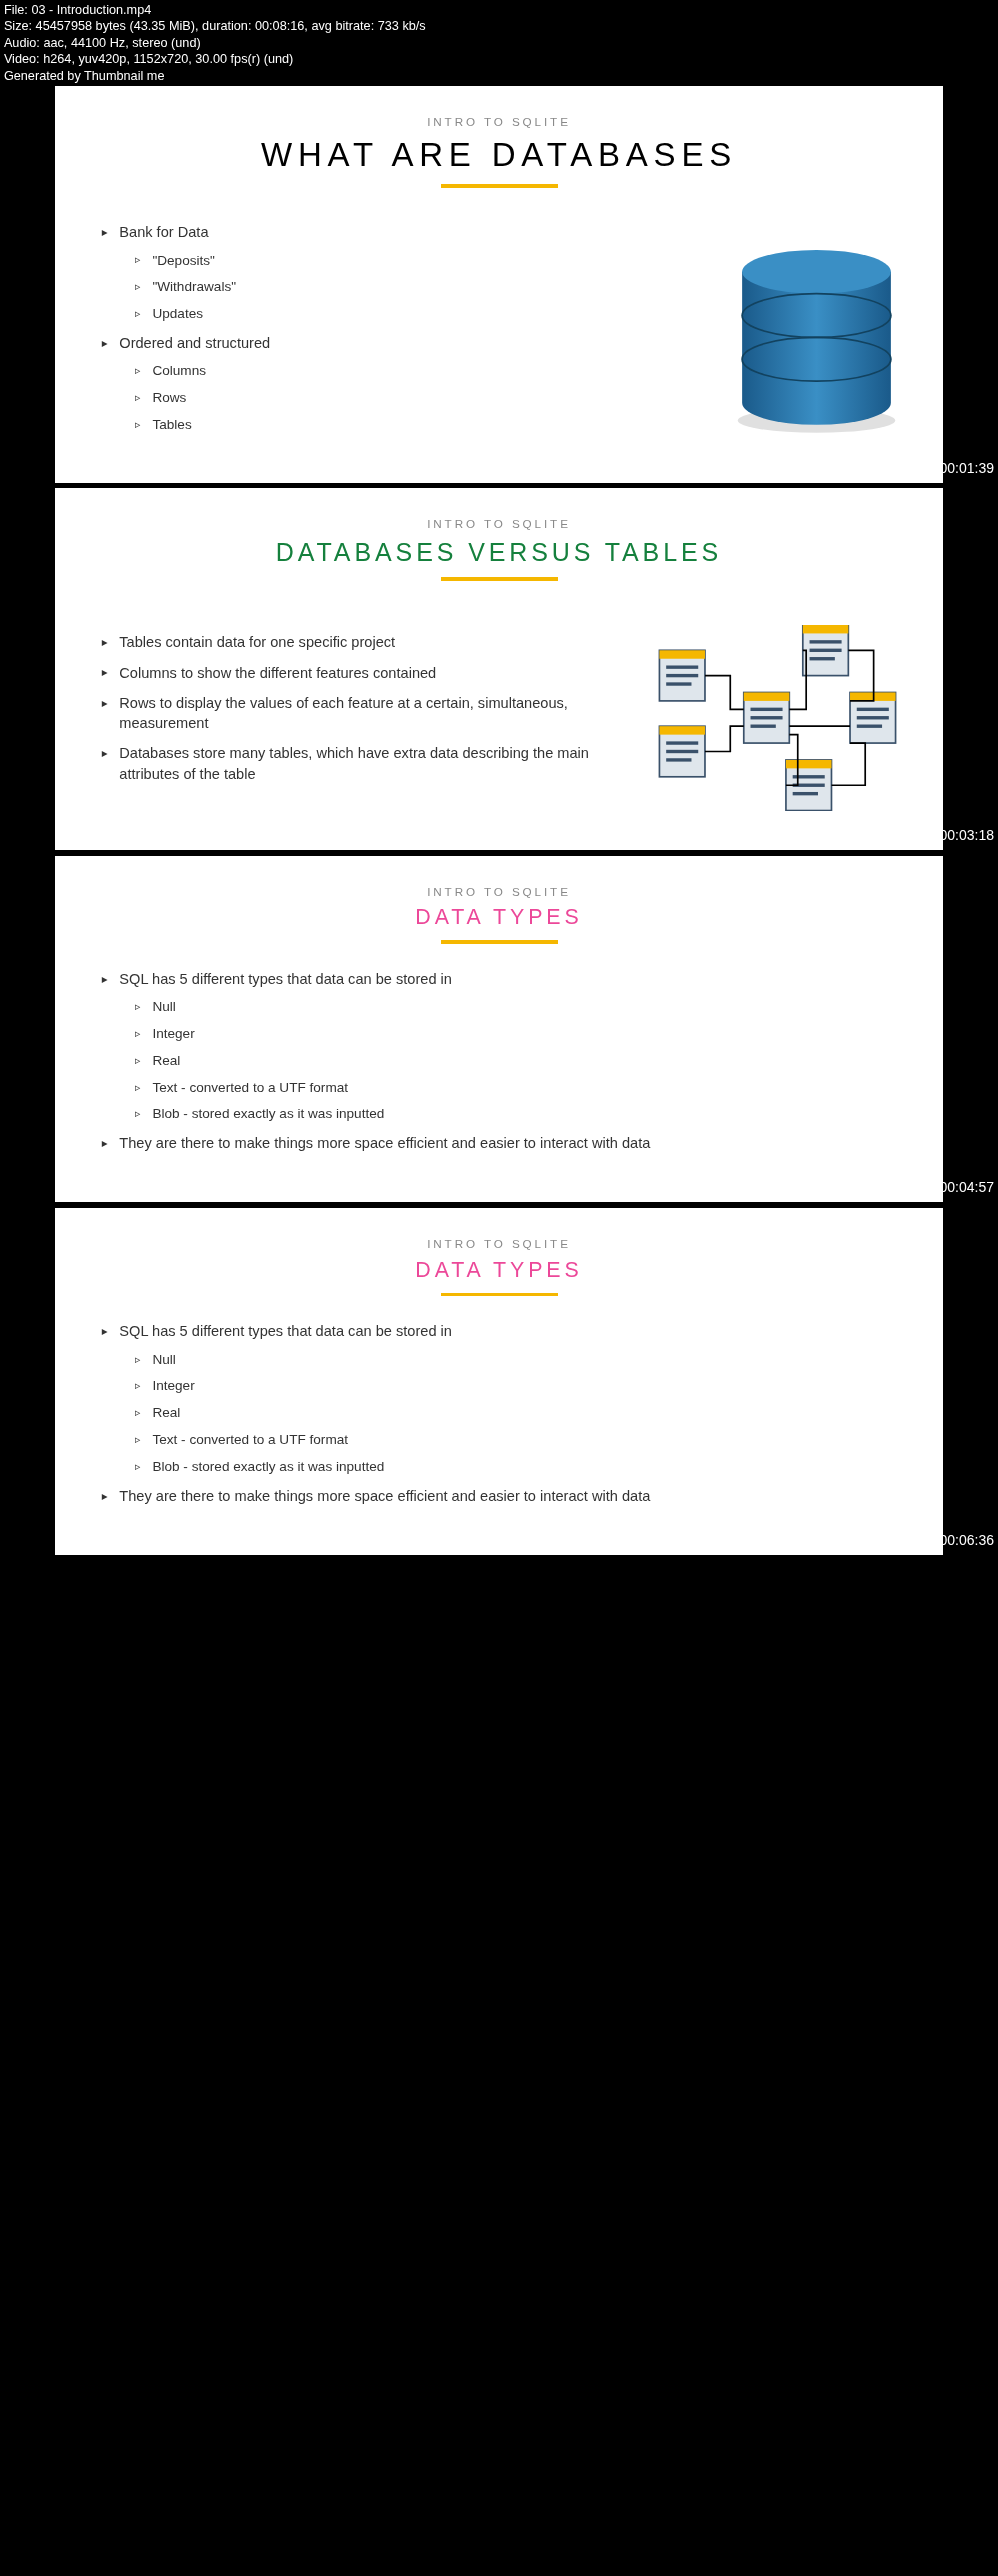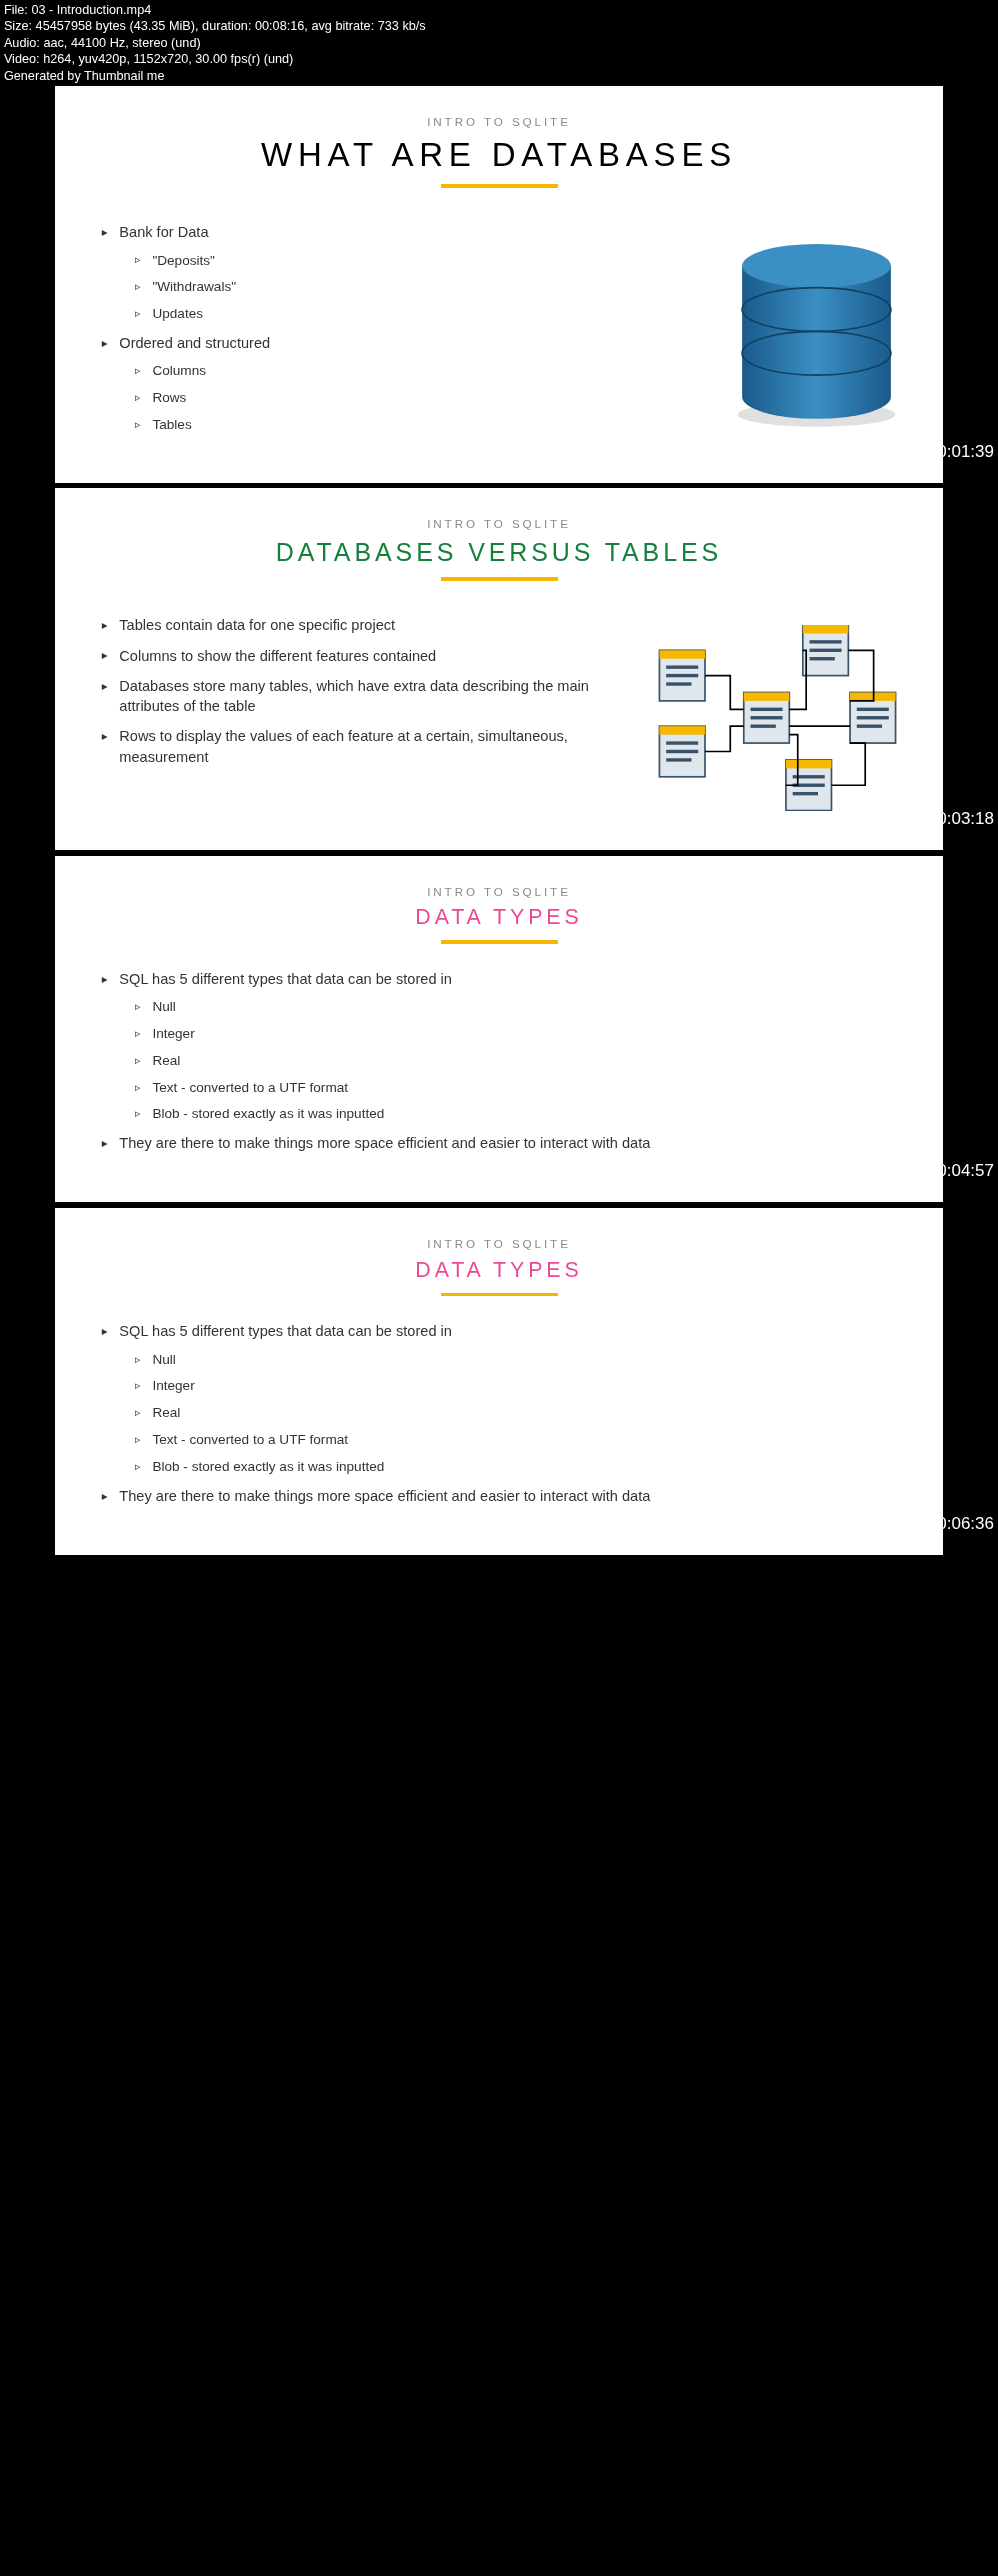--- a/index.html
+++ b/index.html
@@ -5,29 +5,29 @@
 *{margin:0;padding:0;box-sizing:border-box}
 body{background:#000;font-family:sans-serif;color:#fff;width:998px}
 .meta{font-size:12.7px;line-height:1.3;padding:1.9px 3.9px}
 .wrap{background:#000;padding:0 55px 0 55px}
 .slide{background:#fff;color:#333;padding:29px 39px 39px;margin-bottom:5.8px;position:relative}
 .eyebrow{text-align:center;font-size:11.7px;letter-spacing:2.9px;color:#888;margin-bottom:7.8px}
 .title{text-align:center;font-weight:400;letter-spacing:5.8px;font-size:33px;color:#000000;margin-bottom:9.7px}
 .title2{text-align:center;font-weight:400;letter-spacing:3.9px;font-size:25px;color:#15803d;margin-bottom:9.7px}
 .title3{text-align:center;font-weight:400;letter-spacing:3.9px;font-size:21.4px;color:#ec4899;margin-bottom:9.7px}
 .rule{width:117px;height:3.9px;background:#f5b700;margin:0 auto 25px}
-.cols{display:flex;align-items:flex-start;gap:5px}
+.cols{display:flex;align-items:center;gap:5px}
 .left{flex:1}
 ul.b{list-style:none;padding-left:7.8px}
 ul.b>li{position:relative;padding-left:17.5px;margin:9.7px 0;font-size:14.6px;color:#333;line-height:1.4}
 ul.b>li:before{content:"▸";position:absolute;left:0;font-size:11.7px;color:#333;top:1.9px}
 ul.b ul{list-style:none;padding-left:15.6px;margin-top:5.8px}
 ul.b ul>li{position:relative;padding-left:17.5px;margin:7.8px 0;font-size:13.6px}
 ul.b ul>li:before{content:"▹";position:absolute;left:0;font-size:10.7px;top:1.9px}
-.ts{position:absolute;right:-51px;bottom:21px;font-size:17px;color:#fff}
+.ts{position:absolute;right:-51px;bottom:7px;font-size:14px;color:#fff}
 .cyl{width:175px;margin-top:9.7px}
 .dbicons{width:253px;margin-top:19.5px}
 .tbl{fill:#dfe6ec;stroke:#3a516a;stroke-width:2}
 .tbl-h{fill:#f5b700}
 .ln{fill:#3a516a}
 </style>
 </head>
 <body>
 
 <div class="meta">
@@ -85,22 +85,22 @@
 
 <div class="slide">
   <div class="eyebrow">INTRO TO SQLITE</div>
   <div class="title2">DATABASES VERSUS TABLES</div>
   <div class="rule"></div>
   <div class="cols">
     <div class="left">
       <ul class="b">
         <li>Tables contain data for one specific project</li>
         <li>Columns to show the different features contained</li>
+        <li>Rows to display the values of each feature at a certain, simultaneous, measurement</li>
         <li>Databases store many tables, which have extra data describing the main attributes of the table</li>
-        <li>Rows to display the values of each feature at a certain, simultaneous, measurement</li>
       </ul>
     </div>
     <svg class="dbicons" viewBox="0 0 300 220">
       <g transform="translate(10,30)">
             <rect class="tbl" width="54" height="60"></rect>
             <rect class="tbl-h" width="54" height="10"></rect>
             <rect class="ln" x="8" y="18" width="38" height="4"></rect>
             <rect class="ln" x="8" y="28" width="38" height="4"></rect>
             <rect class="ln" x="8" y="38" width="30" height="4"></rect>
           </g>

